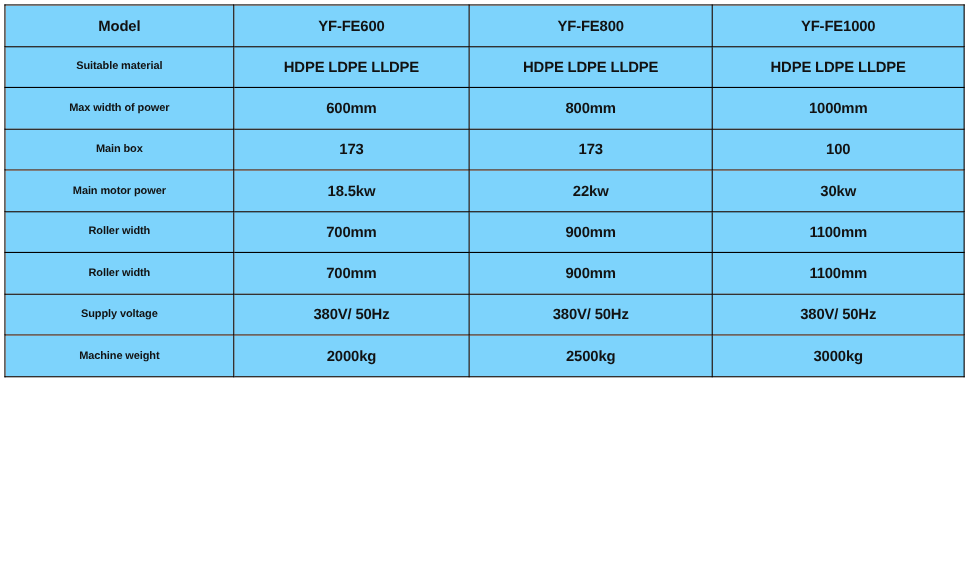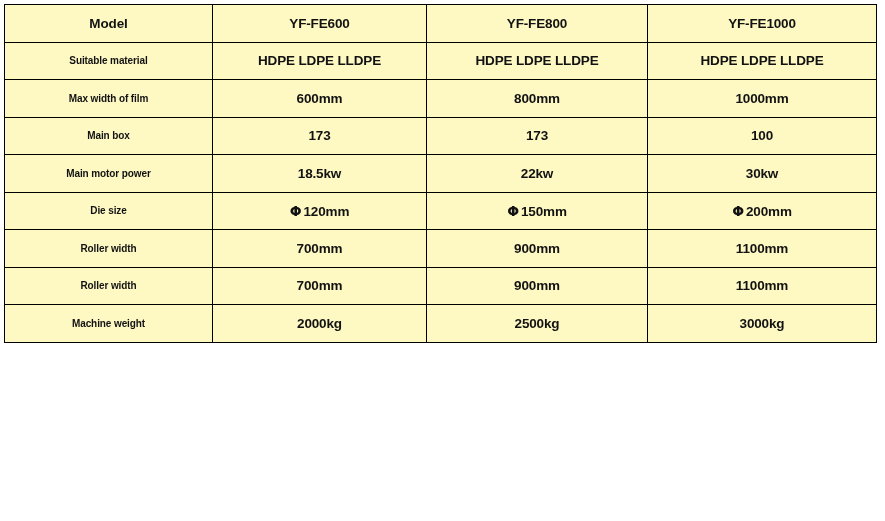--- a/index.html
+++ b/index.html
@@ -36,21 +36,21 @@
   .spec-table col.c-v3     { width: 229px; }
 
   .spec-table td {
     border: 1.4px solid #000000;
     height: 36.5px;
     padding: 0 20px;
     text-align: center;
     vertical-align: middle;
     white-space: nowrap;
     overflow: hidden;
-    background: #fef9c3;
+    background: #7dd3fc;
   }
   .cell-label {
     font-size: 10px;
     font-weight: 700;
     letter-spacing: -0.1px;
     color: #121212;
   }
   .cell-value {
     font-size: 13.5px;
     font-weight: 700;
@@ -86,56 +86,56 @@
           <td class="cell-value">YF-FE800</td>
           <td class="cell-value">YF-FE1000</td>
         </tr>
         <tr>
           <td class="cell-label">Suitable material</td>
           <td class="cell-value">HDPE LDPE LLDPE</td>
           <td class="cell-value">HDPE LDPE LLDPE</td>
           <td class="cell-value">HDPE LDPE LLDPE</td>
         </tr>
         <tr>
-          <td class="cell-label">Max width of film</td>
+          <td class="cell-label">Max width of power</td>
           <td class="cell-value">600mm</td>
           <td class="cell-value">800mm</td>
           <td class="cell-value">1000mm</td>
         </tr>
         <tr>
           <td class="cell-label">Main box</td>
           <td class="cell-value">173</td>
           <td class="cell-value">173</td>
           <td class="cell-value">100</td>
         </tr>
         <tr>
           <td class="cell-label">Main motor power</td>
           <td class="cell-value">18.5kw</td>
           <td class="cell-value">22kw</td>
           <td class="cell-value">30kw</td>
         </tr>
         <tr>
-          <td class="cell-label">Die size</td>
-          <td class="cell-value"><span class="phi">Φ</span><span>120mm</span></td>
-          <td class="cell-value"><span class="phi">Φ</span><span>150mm</span></td>
-          <td class="cell-value"><span class="phi">Φ</span><span>200mm</span></td>
-        </tr>
-        <tr>
           <td class="cell-label">Roller width</td>
           <td class="cell-value">700mm</td>
           <td class="cell-value">900mm</td>
           <td class="cell-value">1100mm</td>
         </tr>
         <tr>
           <td class="cell-label">Roller width</td>
           <td class="cell-value">700mm</td>
           <td class="cell-value">900mm</td>
           <td class="cell-value">1100mm</td>
         </tr>
         <tr>
+          <td class="cell-label">Supply voltage</td>
+          <td class="cell-value">380V/ 50Hz</td>
+          <td class="cell-value">380V/ 50Hz</td>
+          <td class="cell-value">380V/ 50Hz</td>
+        </tr>
+        <tr>
           <td class="cell-label">Machine weight</td>
           <td class="cell-value">2000kg</td>
           <td class="cell-value">2500kg</td>
           <td class="cell-value">3000kg</td>
         </tr>
       </tbody>
   </table>
 </div>
 
 </body></html>

